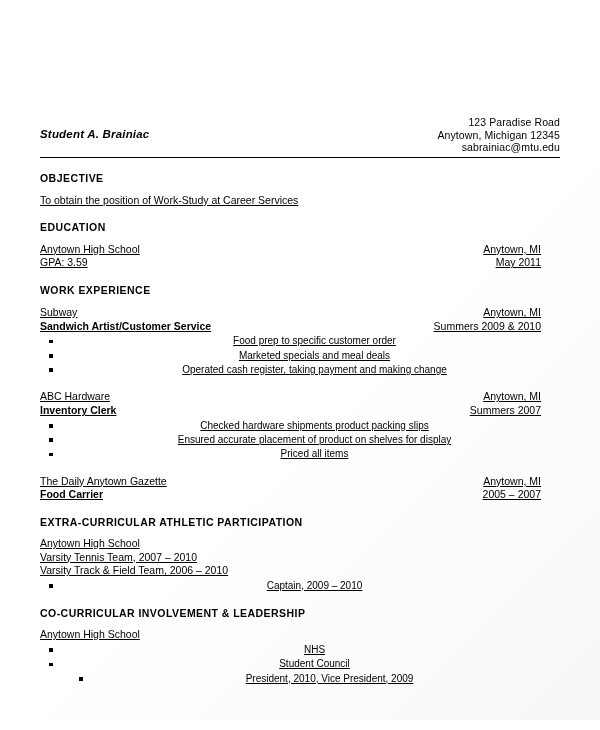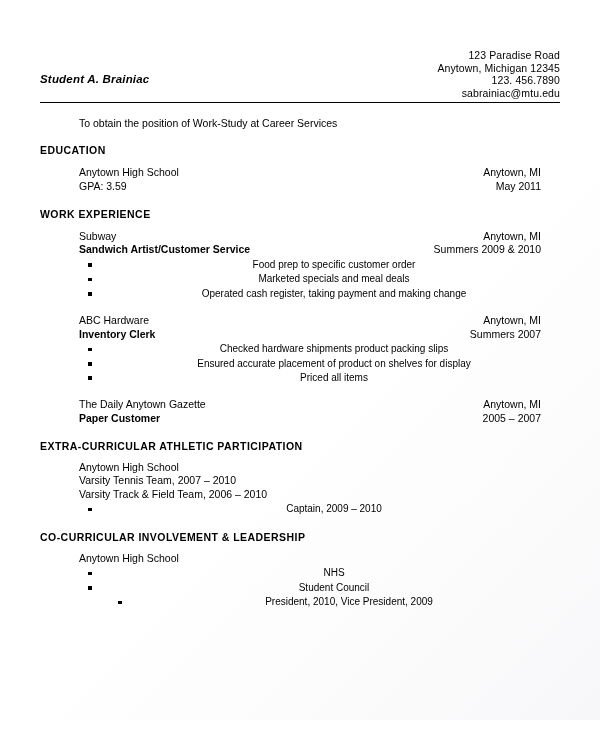--- a/index.html
+++ b/index.html
@@ -14,21 +14,21 @@
     color: #000000;
     overflow: hidden;
   }
 
   .page {
     position: relative;
     width: 600px;
     height: 720px;
     box-sizing: border-box;
     background: linear-gradient(135deg, #ffffff 0%, #ffffff 55%, #fbfbfc 80%, #f7f7f9 100%);
-    padding: 49px 40px 0 40px;
+    padding: 116px 40px 0 40px;
   }
 
   
   .header {
     position: relative;
   }
   .contact-block {
     text-align: right;
     font-size: 10.5px;
     line-height: 12.6px;
@@ -67,22 +67,22 @@
     margin-top: 14px;
   }
   .section-title {
     font-size: 10.5px;
     font-weight: bold;
     letter-spacing: 0.45px;
     text-transform: uppercase;
     margin: 0;
   }
   .section-body {
-    margin-left: 39px;
     margin-top: 10px;
+    text-decoration: underline;
   }
   .section-body.tight {
     margin-top: 9px;
   }
 
   .para {
     font-size: 10.5px;
     line-height: 13px;
     margin: 0;
   }
@@ -155,32 +155,32 @@
 </style>
 </head>
 <body>
 
 <div class="page">
 
   <div class="header">
     <div class="contact-block">
       <div class="contact-line">123 Paradise Road</div>
       <div class="contact-line">Anytown, Michigan 12345</div>
-      <div class="contact-line">123. 456.7890</div>
       <div class="contact-line">sabrainiac@mtu.edu</div>
     </div>
     <div class="name-row">
       <div class="name">Student A. Brainiac</div>
     </div>
     <div class="header-rule-wrap">
       <hr class="rule">
     </div>
   </div>
 
   <div class="section">
+    <div class="section-title">OBJECTIVE</div>
     <div class="section-body">
       <p class="para">To obtain the position of Work-Study at Career Services</p>
     </div>
   </div>
 
   <div class="section">
     <div class="section-title">EDUCATION</div>
     <div class="section-body">
       <div class="entry">
         <div class="row">
@@ -230,21 +230,21 @@
           <li>Priced all items</li>
         </ul>
       </div>
 
       <div class="entry">
         <div class="row">
           <span class="left">The Daily Anytown Gazette</span>
           <span class="right">Anytown, MI</span>
         </div>
         <div class="row bold-left">
-          <span class="left">Paper Customer</span>
+          <span class="left">Food Carrier</span>
           <span class="right">2005 – 2007</span>
         </div>
       </div>
 
     </div>
   </div>
 
   <div class="section">
     <div class="section-title">EXTRA-CURRICULAR ATHLETIC PARTICIPATION</div>
     <div class="section-body tight plain-lines">

